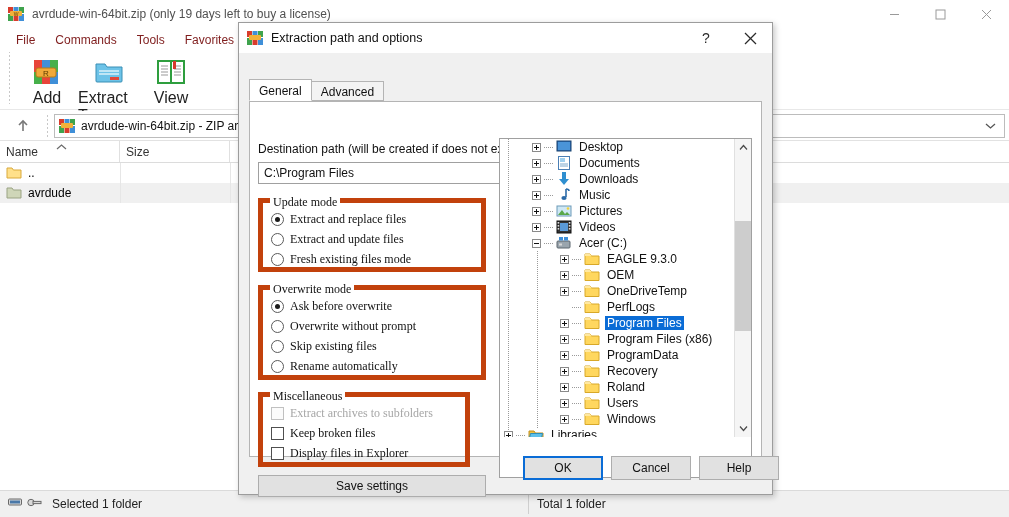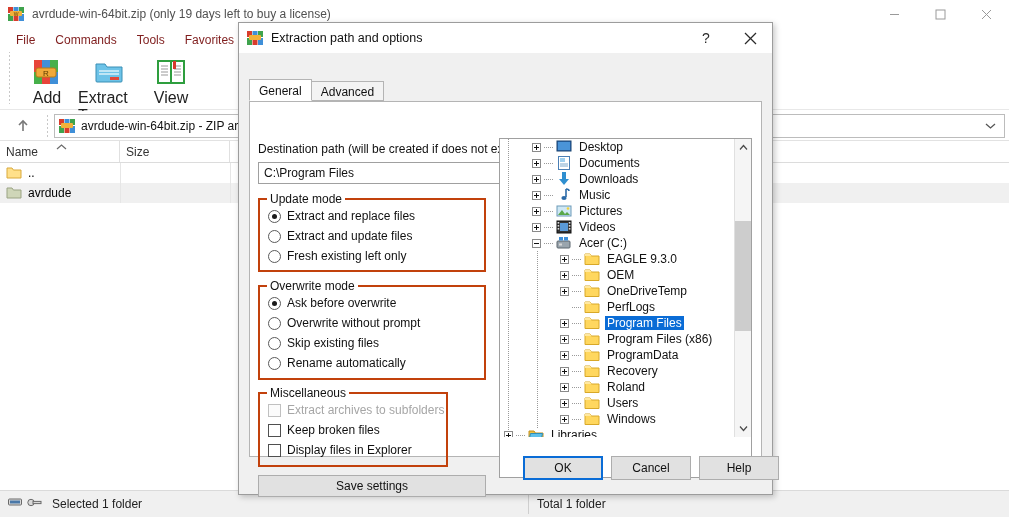--- a/index.html
+++ b/index.html
@@ -258,30 +258,31 @@
     width: 96px; height: 22px;
   }
   .btn-newfolder {
     position: absolute; left: 405px; top: 60px;
     width: 96px; height: 22px;
   }
 
   
   .gbox {
     position: absolute;
-    border: 2px solid #c2410c;
+    border: 5px solid #c2410c;
+    font-family: Liberation Serif, serif;
   }
   .gbox-title {
     position: absolute; top: -8px; left: 7px;
     background: #ffffff; padding: 0 3px;
     font-size: 12px; color: #111; white-space: nowrap;
   }
   #gb-update  { left: 8px; top: 96px;  width: 228px; height: 74px; }
   #gb-over    { left: 8px; top: 183px; width: 228px; height: 95px; }
-  #gb-misc    { left: 8px; top: 290px; width: 190px; height: 75px; }
+  #gb-misc    { left: 8px; top: 290px; width: 212px; height: 75px; }
 
   .opt-row {
     display: flex; align-items: center;
     height: 20px;
     font-size: 12px; color: #111;
     padding-left: 8px;
   }
   .opt-row.disabled { color: #a6a6a6; }
   .radio {
     width: 13px; height: 13px; border-radius: 50%;
@@ -630,21 +631,21 @@
             <div class="opt-row">
               <span class="radio checked"></span>
               <span>Extract and replace files</span>
             </div>
             <div class="opt-row">
               <span class="radio"></span>
               <span>Extract and update files</span>
             </div>
             <div class="opt-row">
               <span class="radio"></span>
-              <span>Fresh existing left only</span>
+              <span>Fresh existing files mode</span>
             </div>
           </div>
         </div>
 
         <div class="gbox" id="gb-over">
           <span class="gbox-title">Overwrite mode</span>
           <div style="padding-top:6px">
             <div class="opt-row">
               <span class="radio checked"></span>
               <span>Ask before overwrite</span>

